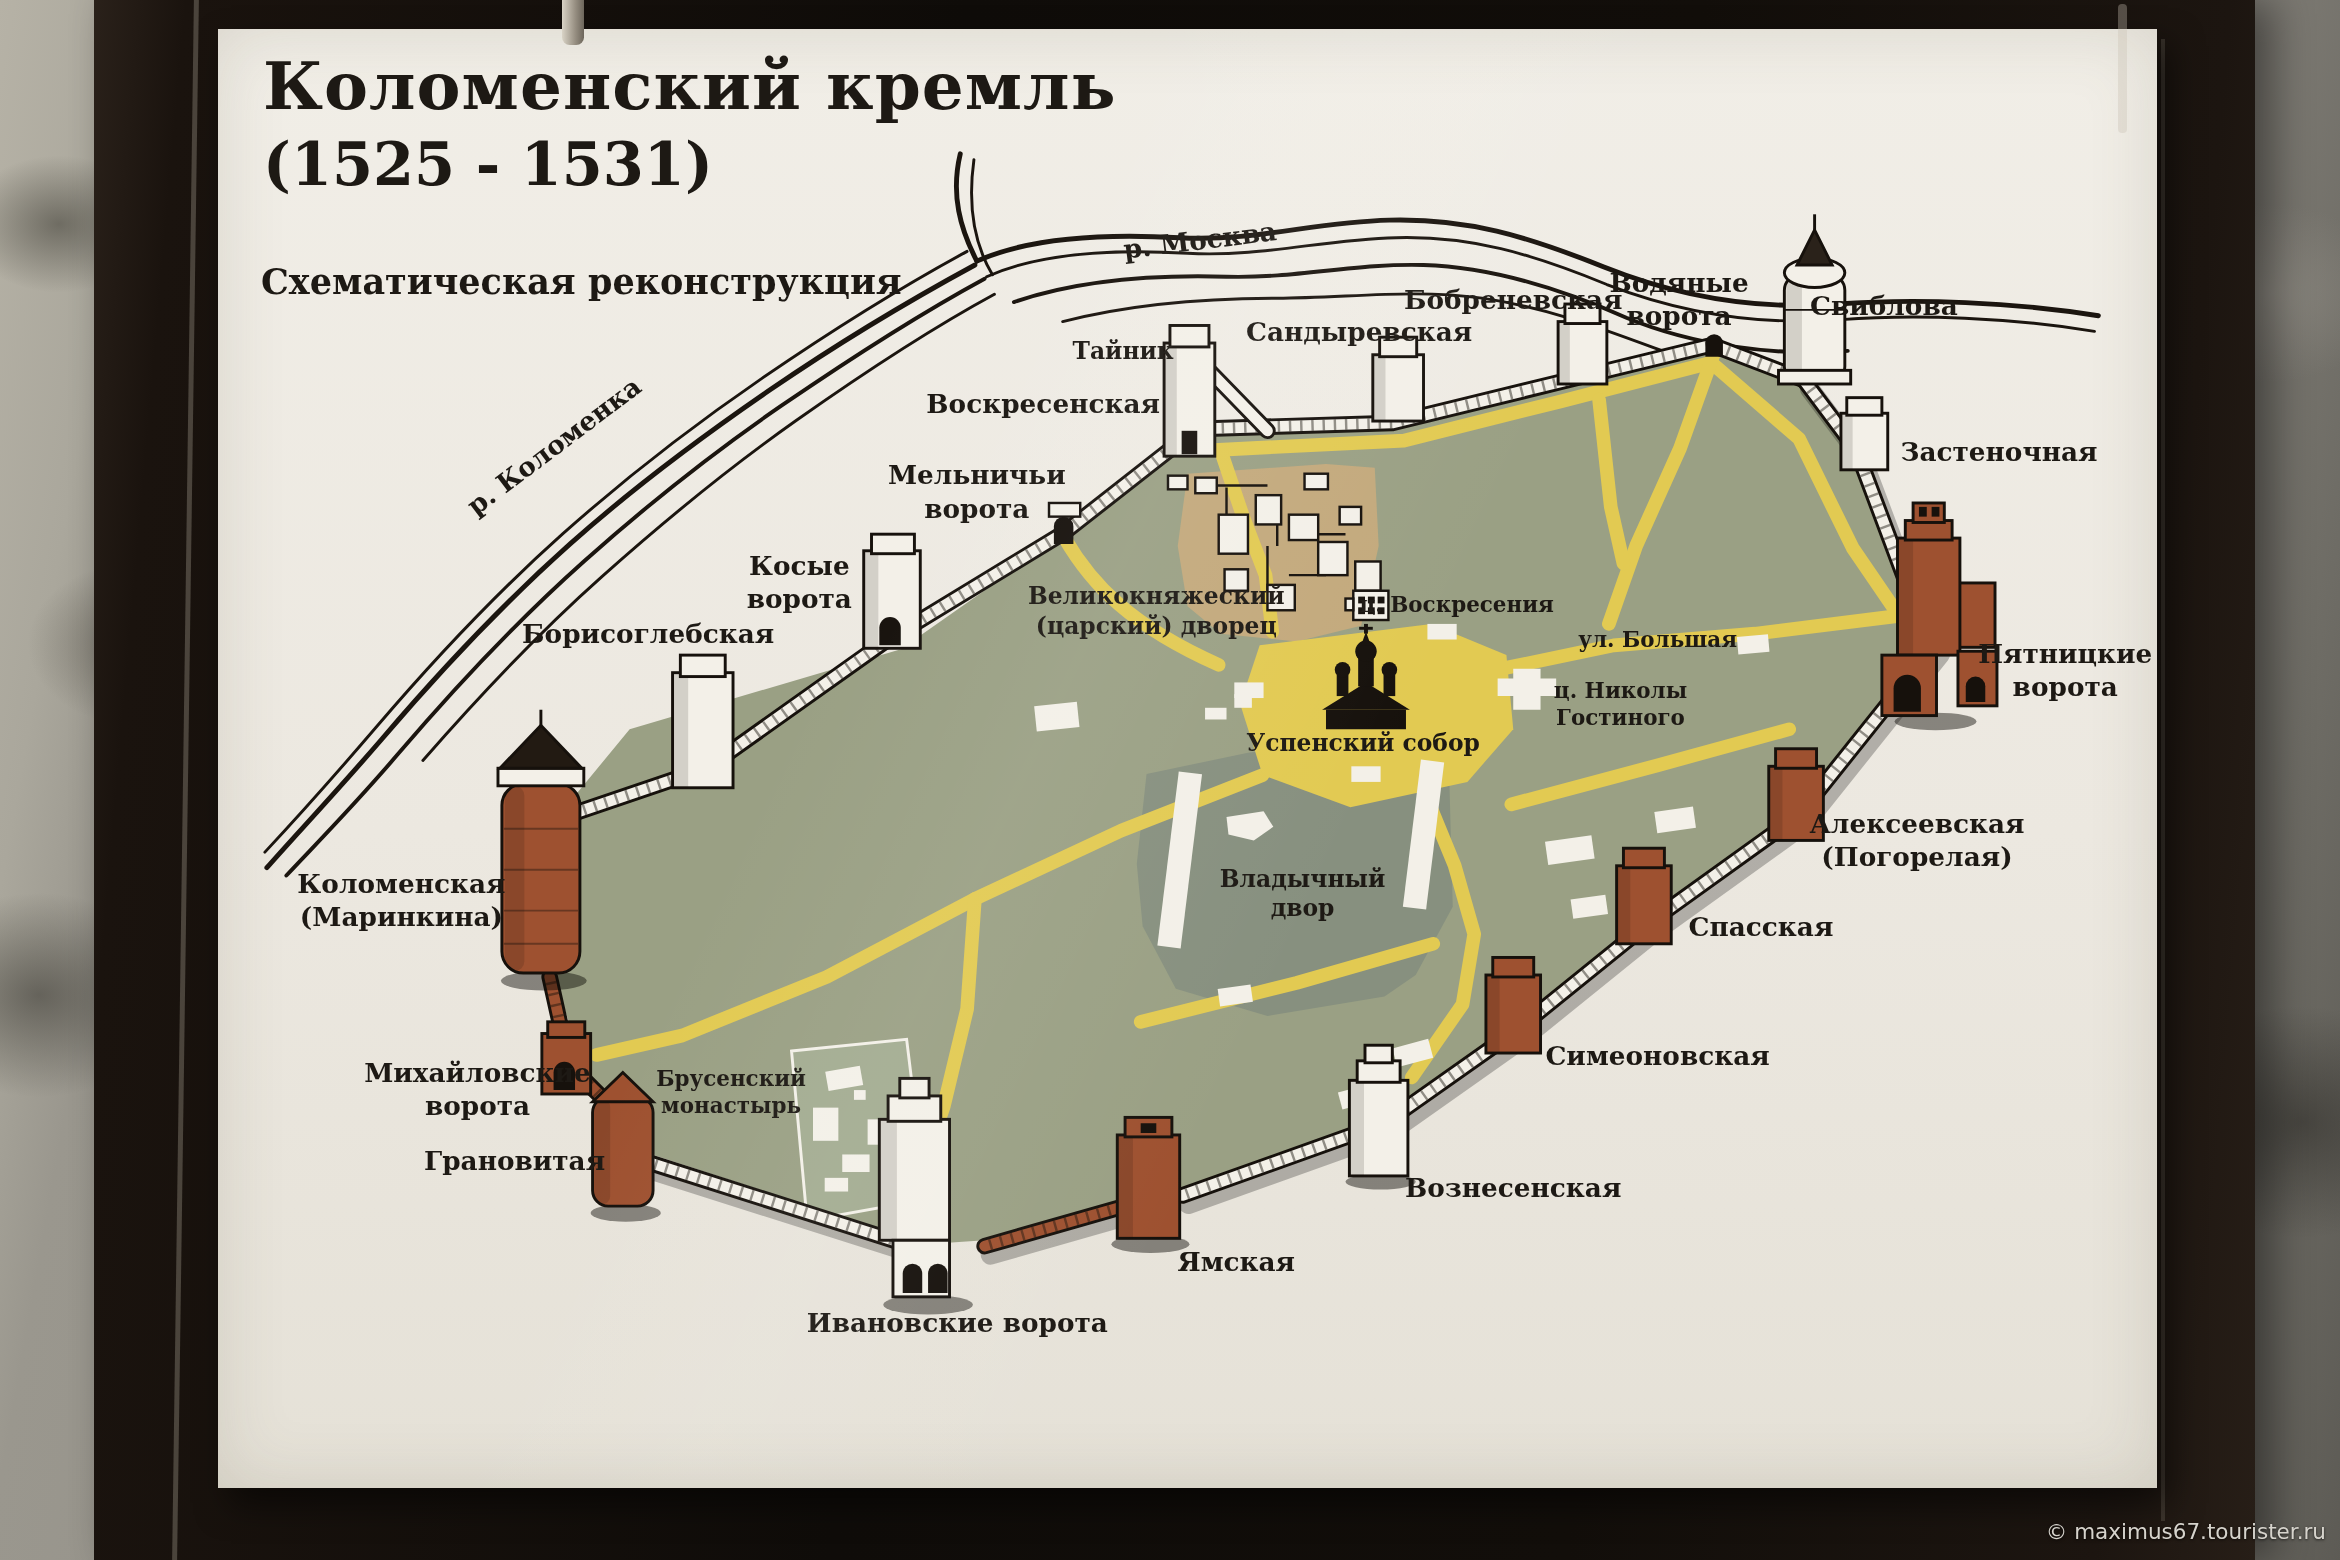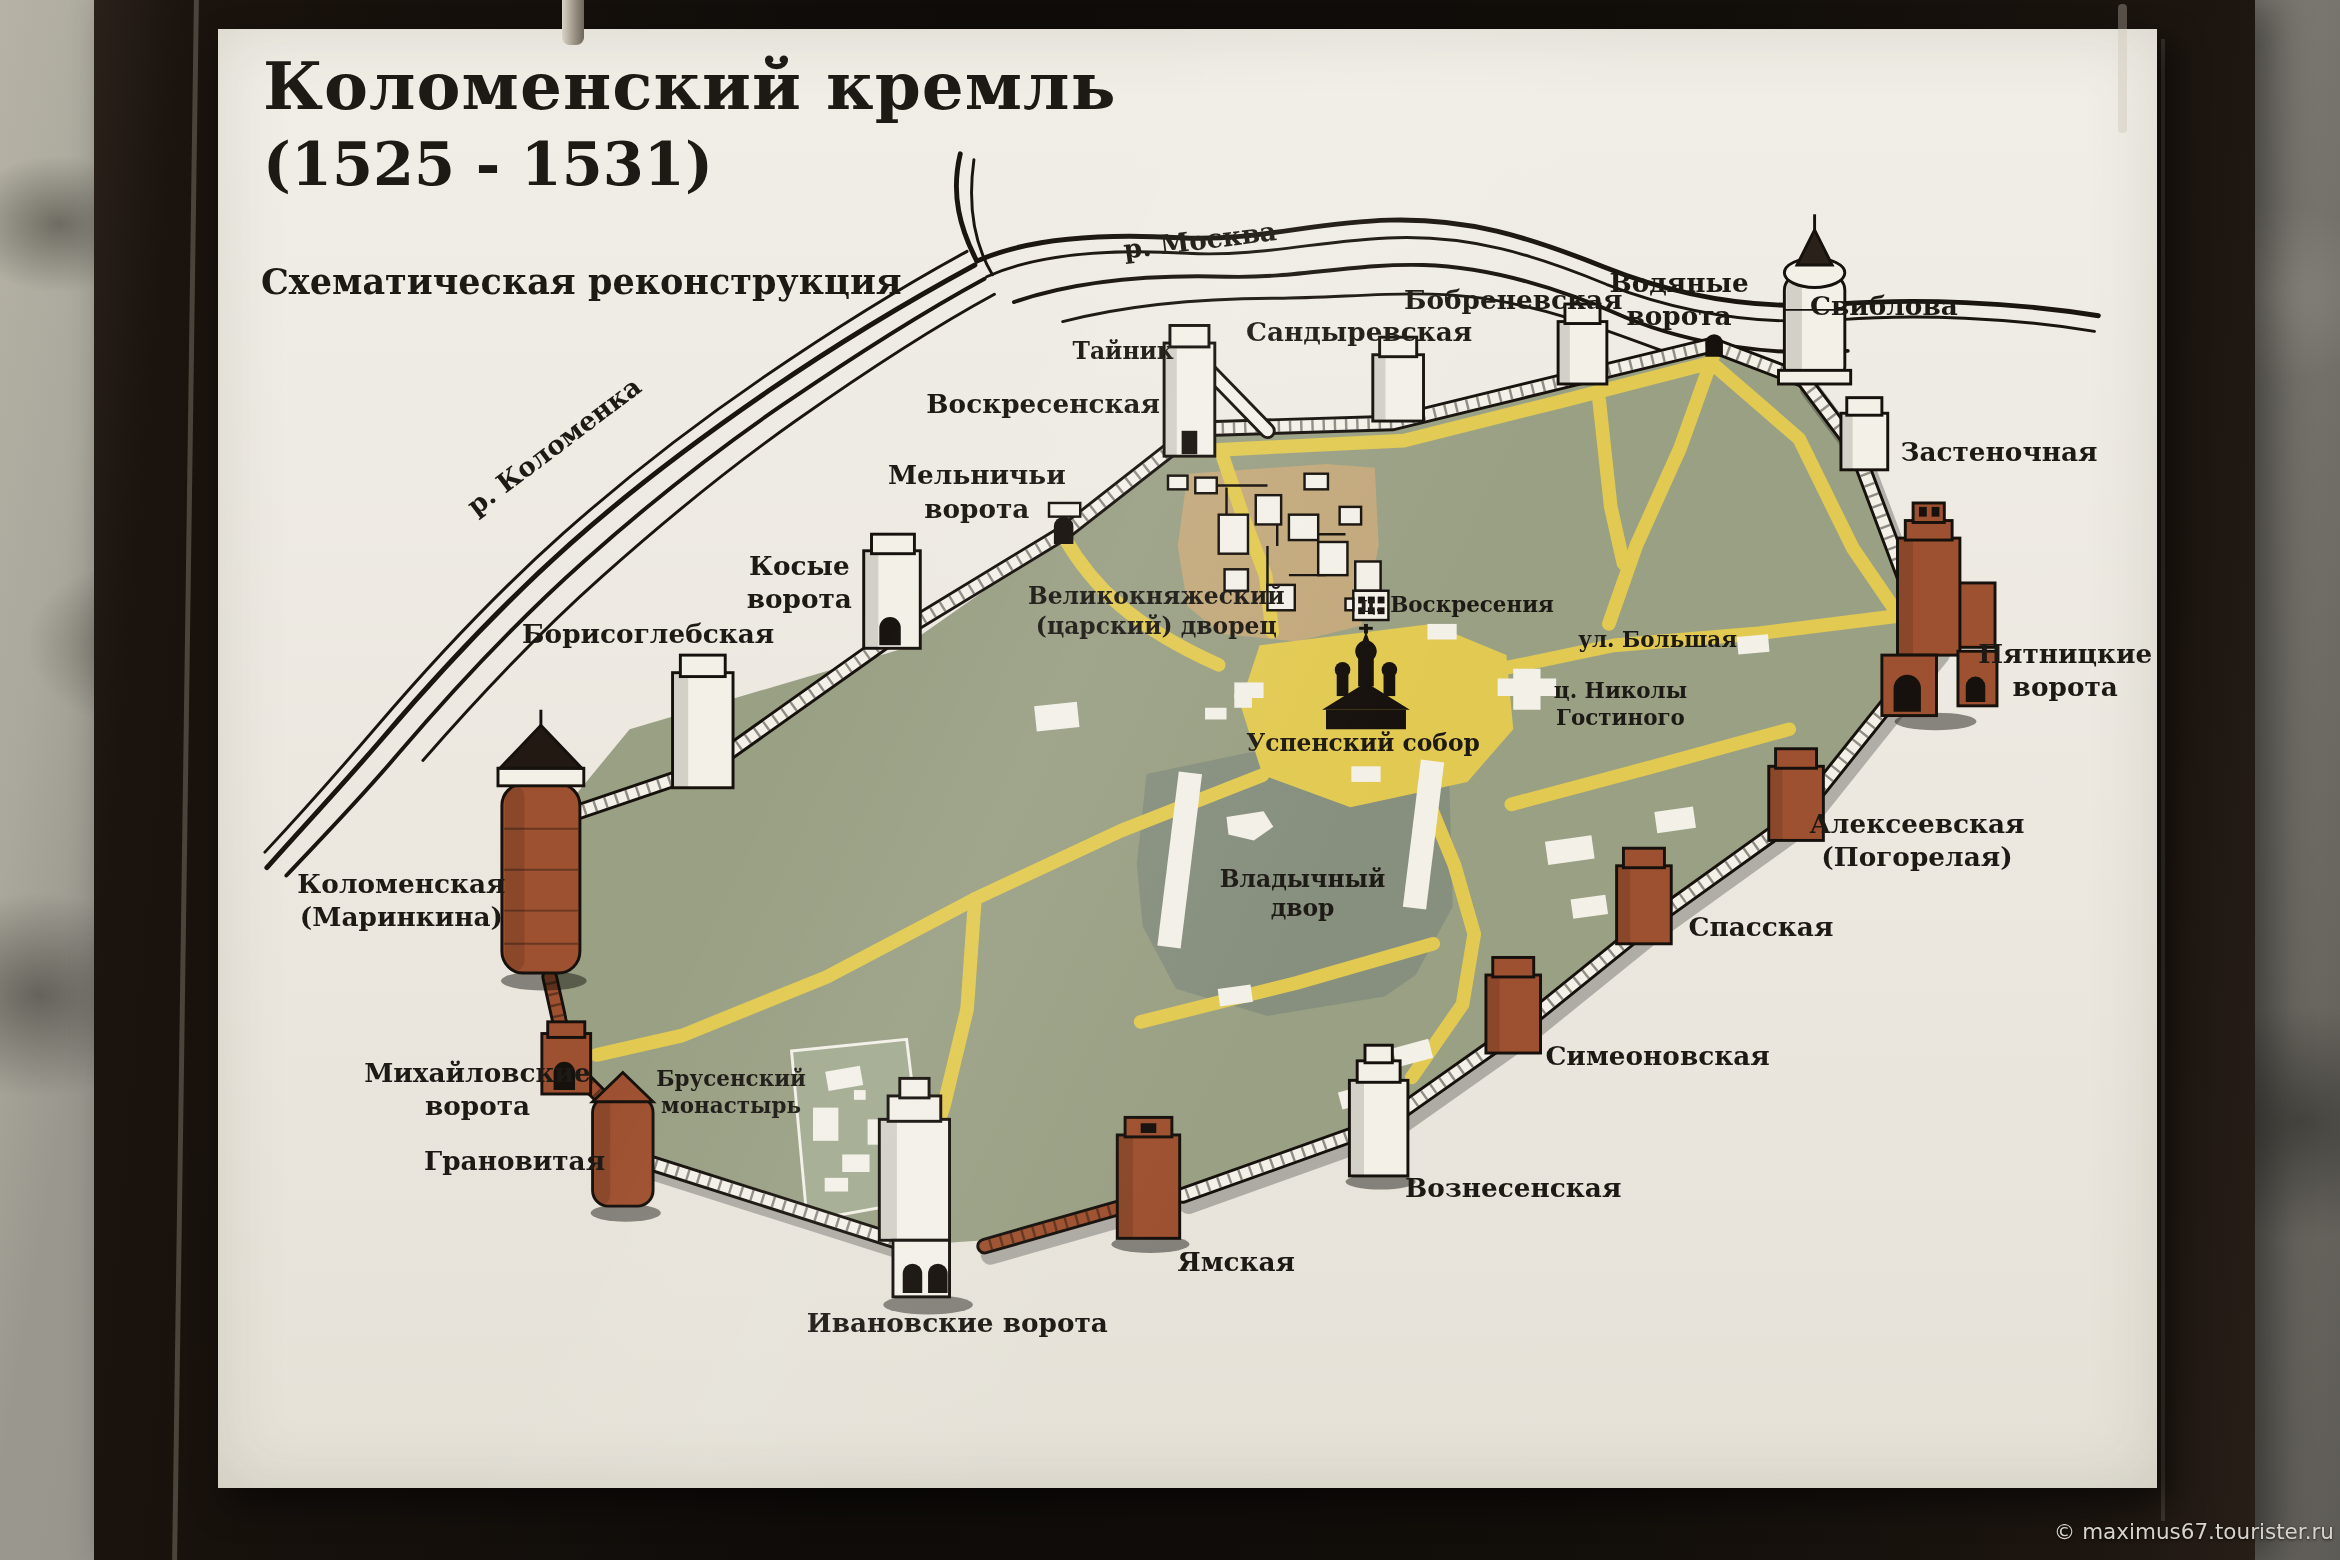--- a/index.html
+++ b/index.html
@@ -26,21 +26,21 @@
     background:rgba(200,192,178,.35);z-index:6;}
   .poster{position:absolute;left:218px;top:29px;width:1939px;height:1459px;
     background:linear-gradient(180deg,#f1eee7 0%, var(--c-paper,#ece8e0) 55%, #e5e1d7 100%);
     box-shadow:inset 0 0 68px rgba(95,85,62,.16), 11.7px 15.6px 33px rgba(0,0,0,.55);}
   .glare{position:absolute;inset:0;pointer-events:none;
     background:linear-gradient(115deg,transparent 34%,rgba(255,255,255,.06) 44%,transparent 58%);}
   .title{position:absolute;left:45px;top:17.6px;font-size:66px;font-weight:bold;color:var(--c-ink,#1d1914);letter-spacing:1px;}
   .years{position:absolute;left:45px;top:101px;font-size:59px;font-weight:bold;color:var(--c-ink,#1d1914);}
   .subtitle{position:absolute;left:43px;top:232px;font-size:35px;font-weight:bold;color:var(--c-ink,#1d1914);}
   .map-label{font-family:"DejaVu Serif",serif;font-weight:bold;fill:var(--c-ink,#1d1914);}
-  .watermark{position:absolute;right:7px;top:1519px;font-family:"DejaVu Sans",sans-serif;font-size:21.5px;
+  .watermark{position:absolute;right:15px;top:1519px;font-family:"DejaVu Sans",sans-serif;font-size:21.5px;
     color:#d6d3cc;text-shadow:0 1px 2.9px rgba(0,0,0,.7);z-index:7;}
   
   .river{fill:none;stroke:#1b150f;stroke-linecap:round;}
   .wsh{fill:none;stroke:#000;stroke-width:20;opacity:.25;stroke-linecap:round;stroke-linejoin:round;}
   .wout{fill:none;stroke:var(--c-outline_black,#16110c);stroke-width:17;stroke-linecap:round;stroke-linejoin:round;}
   .wwhite{fill:none;stroke:var(--c-building_white,#f3f0e8);stroke-width:11;stroke-linecap:round;stroke-linejoin:round;}
   .wred{fill:none;stroke:var(--c-brick_red,#9e5130);stroke-width:11;stroke-linecap:round;stroke-linejoin:round;}
   .whatch{fill:none;stroke:rgba(22,17,12,.45);stroke-width:11;stroke-dasharray:2.5 9;stroke-linecap:butt;}
   .twr{stroke:var(--c-outline_black,#16110c);stroke-width:3;}
   .twhite{fill:var(--c-building_white,#f3f0e8);}

